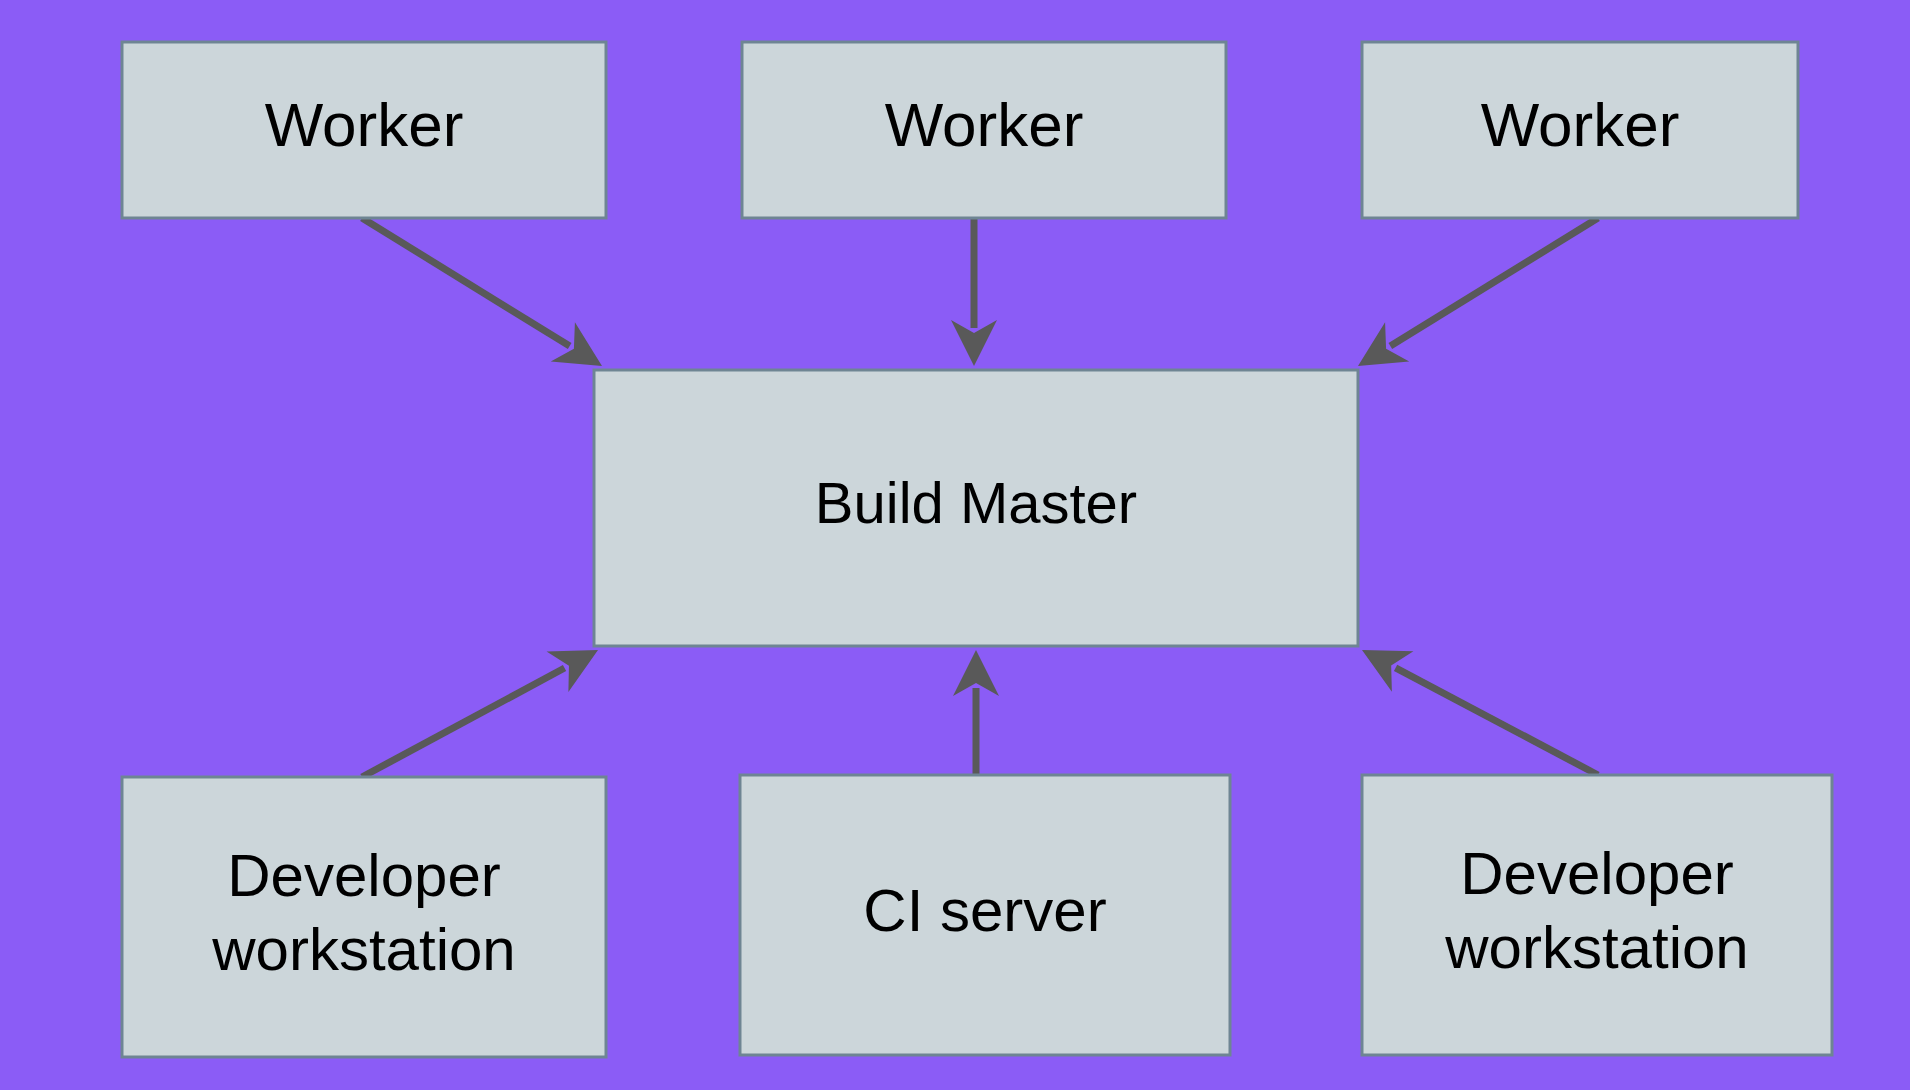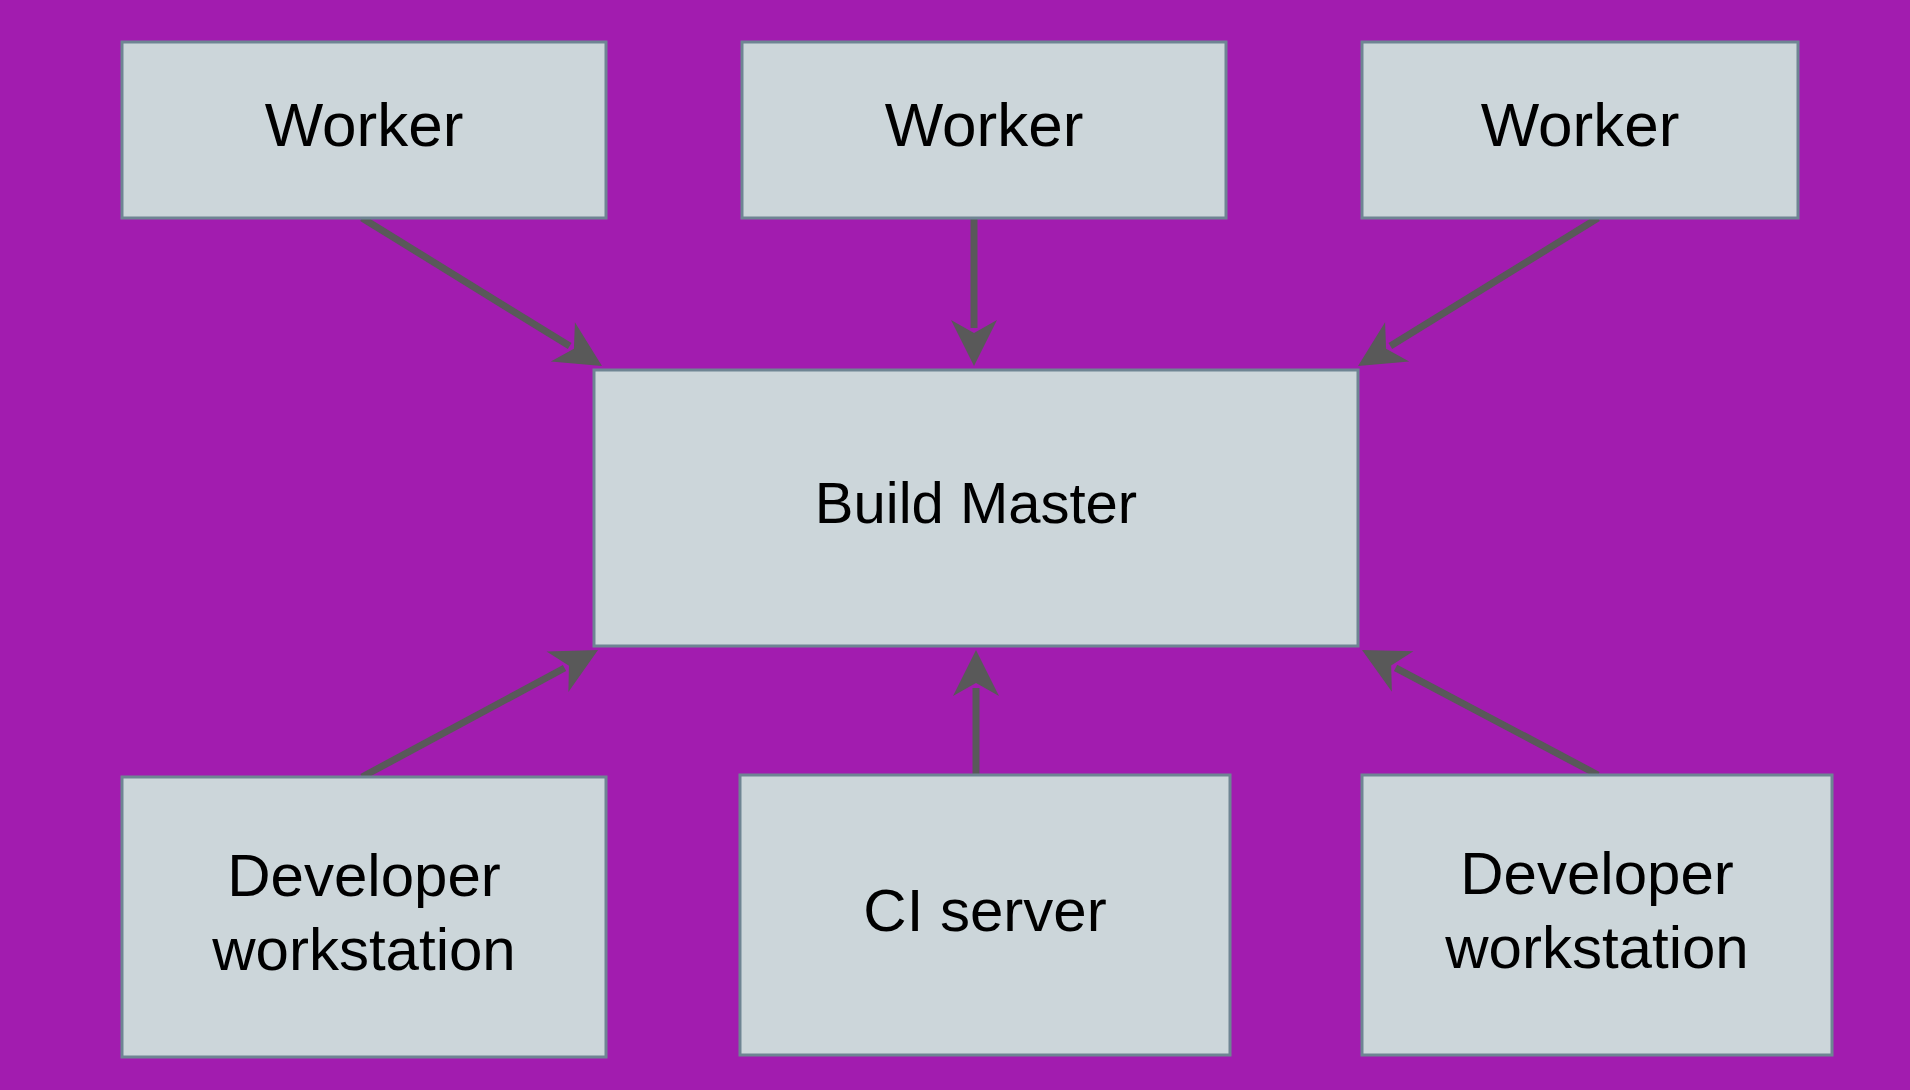--- a/index.html
+++ b/index.html
@@ -42,21 +42,21 @@
     stroke-linecap: butt;
     fill: none;
   }
   .edge-head {
     stroke: none;
   }
 </style>
 </head>
 <body style="width: 1910px; height: 1090px;">
 
-<div id="diagram-root" style="background: #a21caf;">
+<div id="diagram-root" style="background: #8b5cf6;">
   <svg id="diagram-canvas" viewBox="0 0 1910 1090" xmlns="http://www.w3.org/2000/svg">
     <g id="edges-layer">
         <line x1="362" y1="218" x2="569.6555069504883" y2="346.0542292861345" stroke="#595959" stroke-width="7" class="edge-line"></line>
         <polygon points="602,366 550.7736998237779,361.4320496658146 573.9113612991083,348.67867280111676 574.918580161615,322.278189658511" fill="#595959" class="edge-head"></polygon>
         <line x1="974" y1="218" x2="974" y2="328" stroke="#595959" stroke-width="7" class="edge-line"></line>
         <polygon points="974,366 951,320 974,333 997,320" fill="#595959" class="edge-head"></polygon>
         <line x1="1598" y1="218" x2="1390.3444930495116" y2="346.0542292861345" stroke="#595959" stroke-width="7" class="edge-line"></line>
         <polygon points="1358,366 1385.081419838385,322.278189658511 1386.0886387008918,348.67867280111676 1409.2263001762221,361.4320496658146" fill="#595959" class="edge-head"></polygon>
         <line x1="362" y1="777" x2="564.5375463796026" y2="668.0073373296207" stroke="#595959" stroke-width="7" class="edge-line"></line>
         <polygon points="598,650 568.3919971590261,692.0519460639919 568.9405008033391,665.6379508388811 546.5936414442223,651.5447653656161" fill="#595959" class="edge-head"></polygon>

